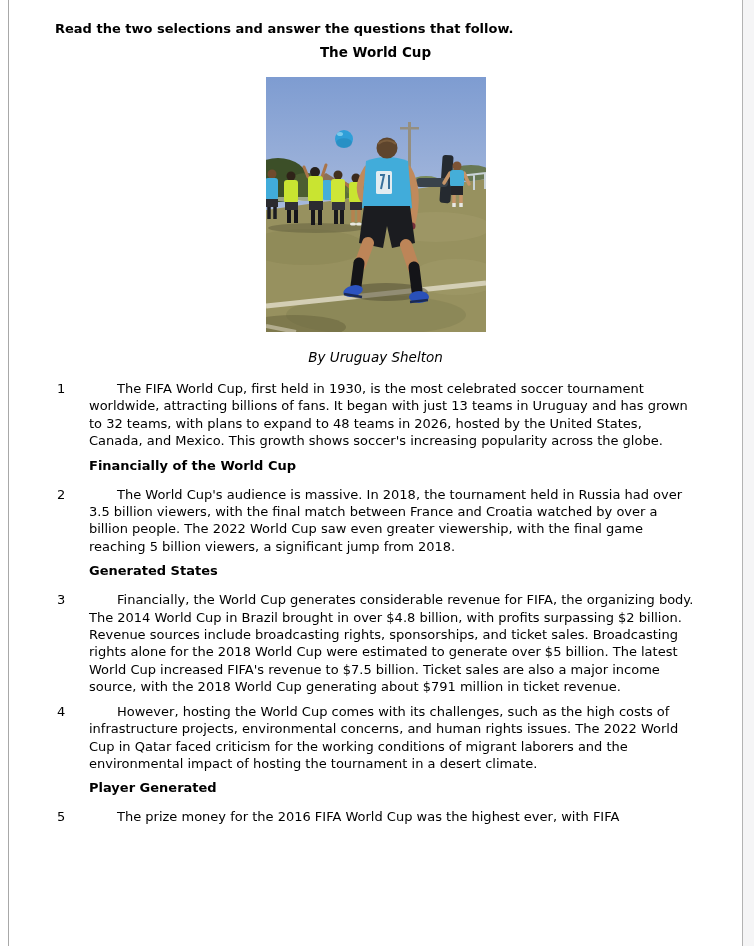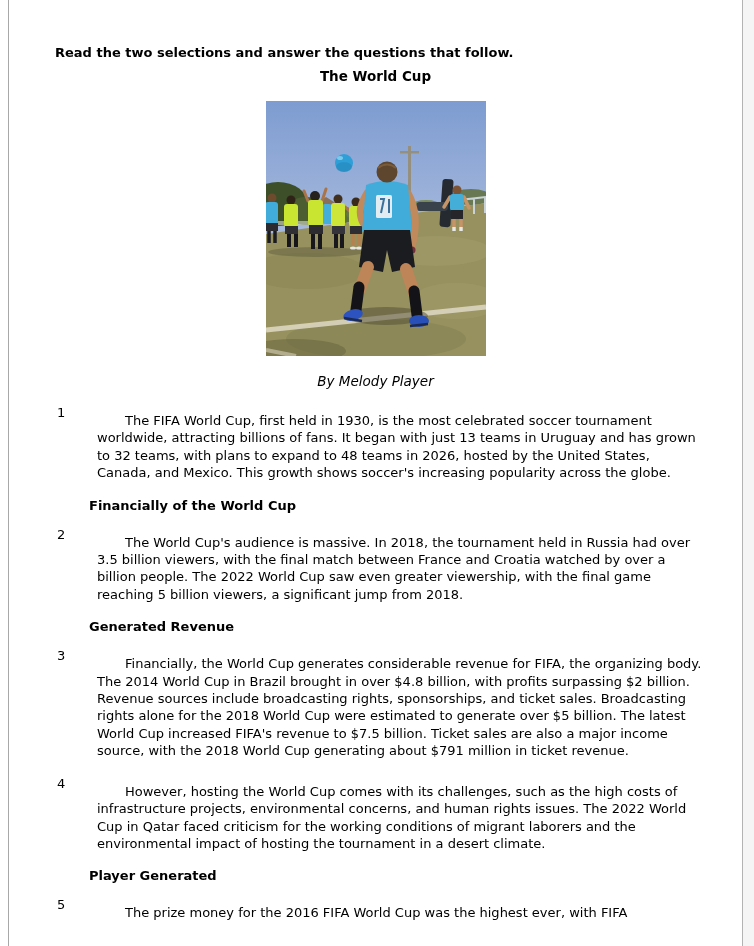--- a/index.html
+++ b/index.html
@@ -8,21 +8,21 @@
     background:#ffffff;
     font-family:"DejaVu Sans","Liberation Sans",sans-serif;
     color:#000;
   }
   .page { position:relative; width:754px; height:946px; background:#fff; }
   .edge-left  { position:absolute; left:8px;   top:0; width:1px;  height:946px; background:#a8a8a8; }
   .edge-right { position:absolute; left:742px; top:0; width:1px;  height:946px; background:#b3b3b3; }
   .gutter-right { position:absolute; left:743px; top:0; width:11px; height:946px; background:#f5f5f6; }
   .content {
     position:absolute; left:9px; top:0; width:733px; height:946px;
-    box-sizing:border-box; padding-top:44px; overflow:hidden;
+    box-sizing:border-box; padding-top:20px; overflow:hidden;
   }
   .instruction {
     margin:0 0 0 46px;
     font-size:13px; font-weight:bold; line-height:17px;
   }
   .title {
     margin:7px 0 16px 0; text-align:center;
     font-size:13.5px; font-weight:bold; line-height:17px;
   }
   .photo-wrap { width:220px; height:255px; margin:15px auto 0 auto; }
@@ -31,21 +31,21 @@
     margin:17px 0 0 0; text-align:center;
     font-style:italic; font-size:13.5px; line-height:17px;
   }
   .para { display:flex; margin:0 0 7px 48px; }
   .para.first { margin-top:14px; }
   .para .num {
     flex:0 0 32px; width:32px;
     font-size:13px; line-height:17.4px;
   }
   .para .ptext {
-    margin:8px; width:608px;
+    margin:0; width:608px;
     font-size:13px; line-height:17.4px;
     text-indent:28px;
   }
   .subhead {
     margin:0 0 12px 80px;
     font-size:13px; font-weight:bold; line-height:17px;
   }
 </style>
 </head>
 <body>
@@ -179,35 +179,35 @@
           <path d="M140,168 L148,192" stroke="#bd8558" stroke-width="12" stroke-linecap="round"></path>
           <path d="M93,186 L90,209" stroke="#141418" stroke-width="11" stroke-linecap="round"></path>
           <path d="M148,190 L151,214" stroke="#141418" stroke-width="11" stroke-linecap="round"></path>
           <ellipse cx="87" cy="214" rx="10" ry="5.5" fill="#2c53c0" transform="rotate(-14 87 214)"></ellipse>
           <ellipse cx="153" cy="220" rx="10" ry="6" fill="#2950b8"></ellipse>
           <path d="M78,217 L96,220 M144,225 L162,223" stroke="#1a2a55" stroke-width="2.5" fill="none"></path>
         </g>
       </svg>
     </div>
 
-    <p class="byline">By Melody Player</p>
+    <p class="byline">By Uruguay Shelton</p>
 
     <div class="para first">
       <span class="num">1</span>
       <p class="ptext">The FIFA World Cup, first held in 1930, is the most celebrated soccer tournament worldwide, attracting billions of fans. It began with just 13 teams in Uruguay and has grown to 32 teams, with plans to expand to 48 teams in 2026, hosted by the United States, Canada, and Mexico. This growth shows soccer's increasing popularity across the globe.</p>
     </div>
 
     <h3 class="subhead">Financially of the World Cup</h3>
 
     <div class="para">
       <span class="num">2</span>
       <p class="ptext">The World Cup's audience is massive. In 2018, the tournament held in Russia had over 3.5 billion viewers, with the final match between France and Croatia watched by over a billion people. The 2022 World Cup saw even greater viewership, with the final game reaching 5 billion viewers, a significant jump from 2018.</p>
     </div>
 
-    <h3 class="subhead">Generated Revenue</h3>
+    <h3 class="subhead">Generated States</h3>
 
     <div class="para">
       <span class="num">3</span>
       <p class="ptext">Financially, the World Cup generates considerable revenue for FIFA, the organizing body. The 2014 World Cup in Brazil brought in over $4.8 billion, with profits surpassing $2 billion. Revenue sources include broadcasting rights, sponsorships, and ticket sales. Broadcasting rights alone for the 2018 World Cup were estimated to generate over $5 billion. The latest World Cup increased FIFA's revenue to $7.5 billion. Ticket sales are also a major income source, with the 2018 World Cup generating about $791 million in ticket revenue.</p>
     </div>
 
     <div class="para">
       <span class="num">4</span>
       <p class="ptext">However, hosting the World Cup comes with its challenges, such as the high costs of infrastructure projects, environmental concerns, and human rights issues. The 2022 World Cup in Qatar faced criticism for the working conditions of migrant laborers and the environmental impact of hosting the tournament in a desert climate.</p>
     </div>

